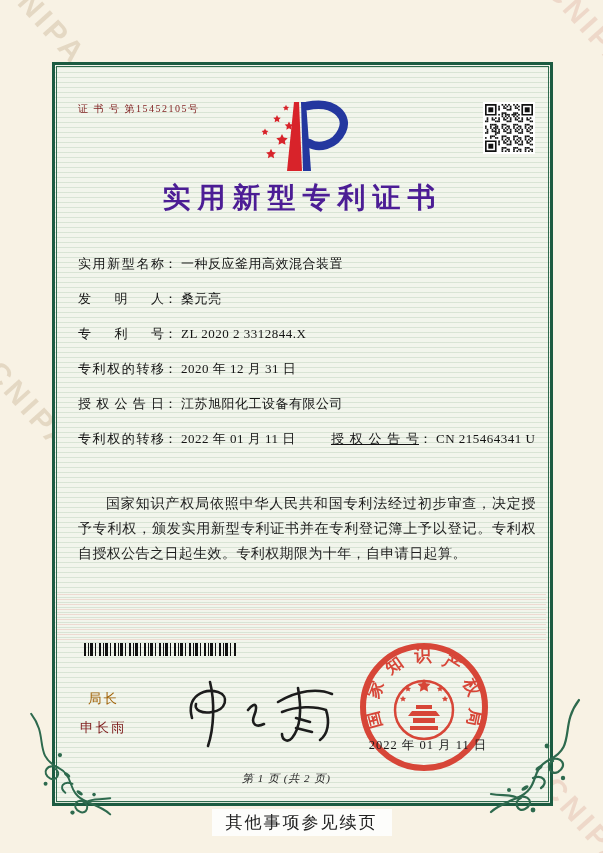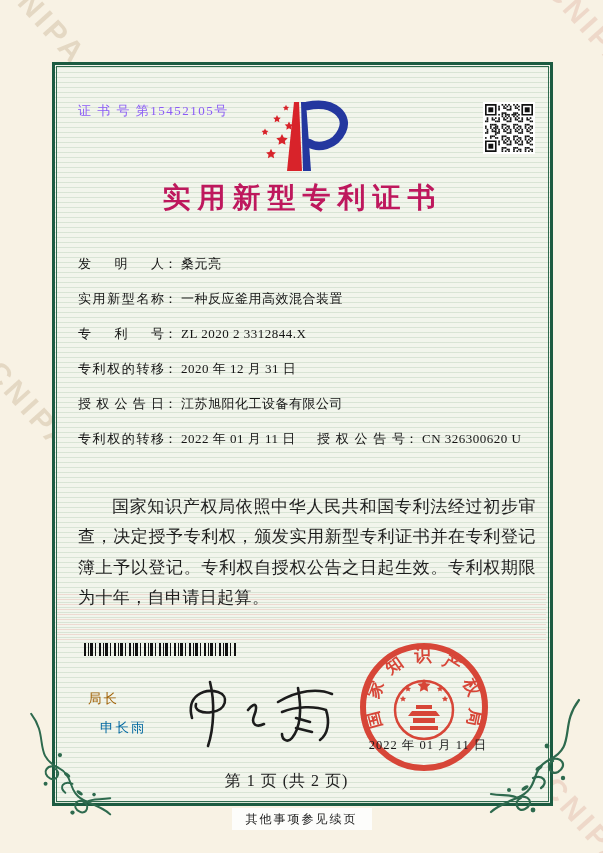--- a/index.html
+++ b/index.html
@@ -12,58 +12,58 @@
   .wm-in{color:rgba(150,155,145,.20);font-size:33px;}
   .wm-pink{color:rgba(225,180,165,.42);}
 
   .frame{position:absolute;left:52px;top:62px;width:495px;height:738px;
     border:3px solid #1c5b41;background:#f2f5ec;
     background-image:repeating-linear-gradient(0deg,rgba(125,168,130,.22) 0px,rgba(125,168,130,.22) 1px,rgba(0,0,0,0) 1px,rgba(0,0,0,0) 5px);}
   .frame-inner{position:absolute;inset:1px;border:1px solid #2f6a4e;pointer-events:none;}
   .pink-band{position:absolute;left:57px;top:590px;width:489px;height:50px;
     background-image:repeating-linear-gradient(0deg,rgba(225,150,140,.28) 0px,rgba(225,150,140,.28) 1px,rgba(0,0,0,0) 1px,rgba(0,0,0,0) 5px);}
 
-  .cert-no{position:absolute;left:78px;top:102px;font-size:13px;letter-spacing:1.5px;color:#8b5cf6;}
+  .cert-no{position:absolute;left:78px;top:102px;font-size:10px;letter-spacing:1.5px;color:#7f1d1d;}
   .logo{position:absolute;left:252px;top:98px;width:100px;height:80px;}
   .qr{position:absolute;left:483px;top:102px;width:52px;height:52px;background:#fff;padding:2px;box-sizing:border-box;}
   .qr svg{display:block;width:100%;height:100%;}
 
   .title{position:absolute;left:52px;top:179px;width:501px;text-align:center;
-    font-size:28px;font-weight:bold;letter-spacing:7px;color:#be185d;}
+    font-size:28px;font-weight:bold;letter-spacing:7px;color:#4c1d95;}
 
   .fields{position:absolute;left:78px;top:255px;width:470px;font-size:13px;color:#141414;}
   .frow{height:35px;white-space:nowrap;}
   .flabel{display:inline-block;width:86px;text-align:justify;text-align-last:justify;vertical-align:top;}
   .colon{display:inline-block;margin-right:4px;}
   .fval{letter-spacing:.5px;}
   .fval-mid{display:inline-block;width:122px;}
-  .flabel2{display:inline-block;width:88px;text-align:justify;text-align-last:justify;margin-left:14px;vertical-align:top;}
-
-  .body-text{position:absolute;left:78px;top:492px;width:458px;font-size:17px;
+  .flabel2{display:inline-block;width:88px;text-align:justify;text-align-last:justify;margin-left:28px;vertical-align:top;text-decoration:underline;}
+
+  .body-text{position:absolute;left:78px;top:492px;width:458px;font-size:14px;
     line-height:1.78;color:#1d1d1d;text-align:justify;letter-spacing:.4px;}
   .body-text p{margin:0;text-indent:2em;}
 
   .barcode{position:absolute;left:84px;top:643px;width:152px;height:13px;
     background:repeating-linear-gradient(90deg,#111 0 2px,rgba(0,0,0,0) 2px 4px,#111 4px 5px,rgba(0,0,0,0) 5px 6px,#111 6px 9px,rgba(0,0,0,0) 9px 11px,#111 11px 12px,rgba(0,0,0,0) 12px 15px);}
 
   .sig-role{position:absolute;left:88px;top:690px;font-size:13.5px;color:#a16207;letter-spacing:2px;font-family:"Liberation Sans","DejaVu Sans",sans-serif;}
-  .sig-name{position:absolute;left:100px;top:719px;font-size:13.5px;color:#0369a1;letter-spacing:2px;font-family:"Liberation Sans","DejaVu Sans",sans-serif;}
+  .sig-name{position:absolute;left:80px;top:719px;font-size:13.5px;color:#7f1d1d;letter-spacing:2px;font-family:"Liberation Sans","DejaVu Sans",sans-serif;}
   .signature{position:absolute;left:170px;top:676px;width:175px;height:78px;}
 
   .seal{position:absolute;left:354px;top:637px;width:140px;height:140px;opacity:.93;}
   .seal-date{position:absolute;left:358px;top:737px;width:140px;text-align:center;
     font-size:12.5px;letter-spacing:1px;color:#1a1a1a;z-index:6;}
 
   .flourish{position:absolute;z-index:5;}
   .fl-br{left:489px;top:698px;width:98px;height:118px;}
   .fl-bl{left:24px;top:712px;width:88px;height:106px;transform:scaleX(-1);}
 
   .page-info{position:absolute;left:52px;top:771px;width:469px;text-align:center;
-    font-size:16px;color:#222;letter-spacing:1px;}
-  .cont-note{position:absolute;left:0;top:811px;width:603px;text-align:center;font-size:12px;color:#222;}
+    font-size:11px;color:#222;letter-spacing:1px;font-style:italic;}
+  .cont-note{position:absolute;left:0;top:811px;width:603px;text-align:center;font-size:17px;color:#222;}
   .cont-note span{background:#fdfdfb;padding:4px 14px;letter-spacing:2px;}
 </style>
 </head>
 <body>
 
 <div class="page">
 
   <div class="watermark" style="left:-12px;top:2px;">CNIPA</div>
   <div class="watermark wm-pink" style="left:533px;top:8px;">CNIPA</div>
   <div class="watermark wm-pink" style="left:214px;top:118px;opacity:.55;">CNIPA</div>
@@ -355,36 +355,36 @@
         <path d="M0,22 h7 v7 h-7 Z M1,23 v5 h5 v-5 Z" fill-rule="evenodd"></path>
           <rect x="2" y="24" width="3" height="3"></rect>
       </g>
     </svg>
   </div>
 
   <div class="title">实用新型专利证书</div>
 
   <div class="fields">
     <div class="frow">
+      <span class="flabel">实用新型名称</span><span class="colon">：</span><span class="fval">一种反应釜用高效混合装置</span>
+    </div>
+    <div class="frow">
       <span class="flabel">发明人</span><span class="colon">：</span><span class="fval">桑元亮</span>
     </div>
     <div class="frow">
-      <span class="flabel">实用新型名称</span><span class="colon">：</span><span class="fval">一种反应釜用高效混合装置</span>
-    </div>
-    <div class="frow">
       <span class="flabel">专利号</span><span class="colon">：</span><span class="fval">ZL 2020 2 3312844.X</span>
     </div>
     <div class="frow">
       <span class="flabel">专利权的转移</span><span class="colon">：</span><span class="fval">2020 年 12 月 31 日</span>
     </div>
     <div class="frow">
       <span class="flabel">授权公告日</span><span class="colon">：</span><span class="fval">江苏旭阳化工设备有限公司</span>
     </div>
     <div class="frow">
-      <span class="flabel">专利权的转移</span><span class="colon">：</span><span class="fval fval-mid">2022 年 01 月 11 日</span><span class="flabel2">授权公告号</span><span class="colon">：</span><span class="fval">CN 326300620 U</span>
+      <span class="flabel">专利权的转移</span><span class="colon">：</span><span class="fval fval-mid">2022 年 01 月 11 日</span><span class="flabel2">授权公告号</span><span class="colon">：</span><span class="fval">CN 215464341 U</span>
     </div>
   </div>
 
   <div class="body-text">
     <p>国家知识产权局依照中华人民共和国专利法经过初步审查，决定授予专利权，颁发实用新型专利证书并在专利登记簿上予以登记。专利权自授权公告之日起生效。专利权期限为十年，自申请日起算。</p>
   </div>
 
   <div class="barcode"></div>
 
   <div class="sig-role">局长</div>

